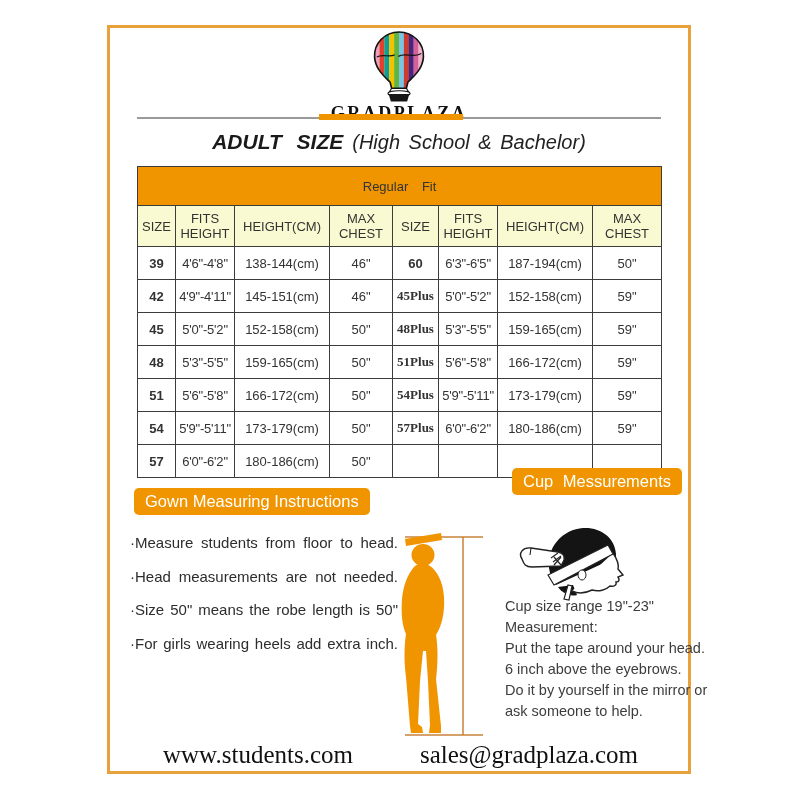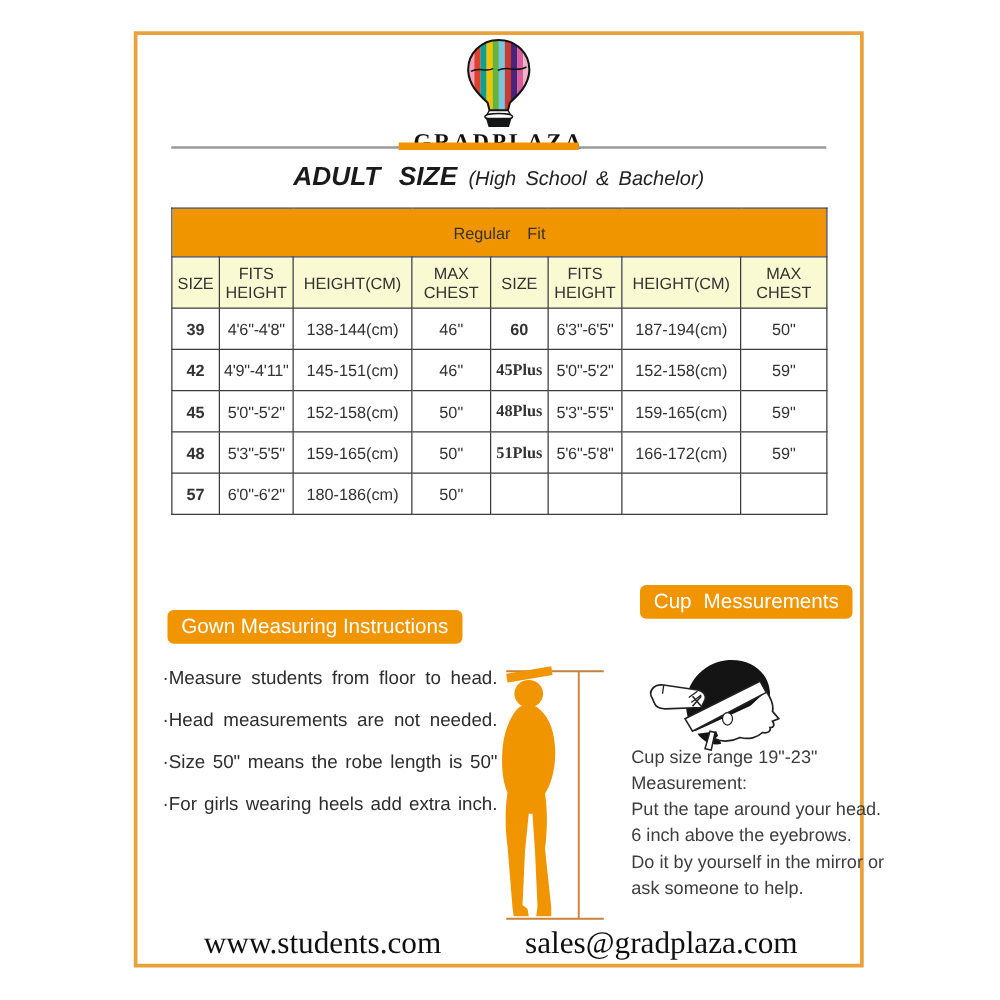--- a/index.html
+++ b/index.html
@@ -15,21 +15,21 @@
   
   .logo{left:299px;top:29px;width:200px;text-align:center;}
   .brand{font-family:"Liberation Serif", serif;font-weight:bold;font-size:18px;
          letter-spacing:2.5px;color:#111;margin-top:0px;}
   .divider{left:137px;top:117px;width:524px;height:2px;background:var(--divider-gray);}
   .divider-accent{left:319px;top:114px;width:144px;height:6px;background:var(--accent-orange);}
 
   
   .title-row{left:137px;top:130px;width:524px;text-align:center;white-space:nowrap;}
   .title-main{font-weight:bold;font-style:italic;font-size:21px;word-spacing:9px;color:#1a1a1a;}
-  .title-sub{font-style:italic;font-size:16px;color:#222;margin-left:9px;word-spacing:3px;}
+  .title-sub{font-style:italic;font-size:20px;color:#222;margin-left:9px;word-spacing:3px;}
 
   
   .size-table{left:137px;top:166px;border-collapse:collapse;table-layout:fixed;width:524px;}
   .size-table td{border:1px solid #3c3c3c;text-align:center;vertical-align:middle;
                  font-size:13px;color:#333;padding:0;overflow:hidden;}
   .caption-cell{background:var(--accent-orange);color:#fff;font-size:19px;height:38px;word-spacing:10px;}
   .head-cell{background:var(--header-cream);height:40px;font-size:13px;color:#222;line-height:15px;}
   .data-row td{height:32px;}
   .col-size{font-weight:bold;font-size:13.5px;color:#1c1c1c;}
   .plus{font-family:"Liberation Serif", serif;font-size:14.5px;}
@@ -160,20 +160,40 @@
     <td class="col-size">48</td>
     <td class="c-fits">5'3"-5'5"</td>
     <td>159-165(cm)</td>
     <td>50"</td>
     <td class="col-size plus">51Plus</td>
     <td class="c-fits">5'6"-5'8"</td>
     <td>166-172(cm)</td>
     <td>59"</td>
   </tr>
   <tr class="data-row">
+    <td class="col-size">51</td>
+    <td class="c-fits">5'6"-5'8"</td>
+    <td>166-172(cm)</td>
+    <td>50"</td>
+    <td class="col-size plus">54Plus</td>
+    <td class="c-fits">5'9"-5'11"</td>
+    <td>173-179(cm)</td>
+    <td>59"</td>
+  </tr>
+  <tr class="data-row">
+    <td class="col-size">54</td>
+    <td class="c-fits">5'9"-5'11"</td>
+    <td>173-179(cm)</td>
+    <td>50"</td>
+    <td class="col-size plus">57Plus</td>
+    <td class="c-fits">6'0"-6'2"</td>
+    <td>180-186(cm)</td>
+    <td>59"</td>
+  </tr>
+  <tr class="data-row">
     <td class="col-size">57</td>
     <td class="c-fits">6'0"-6'2"</td>
     <td>180-186(cm)</td>
     <td>50"</td>
     <td></td>
     <td></td>
     <td></td>
     <td></td>
   </tr>
 </tbody>

